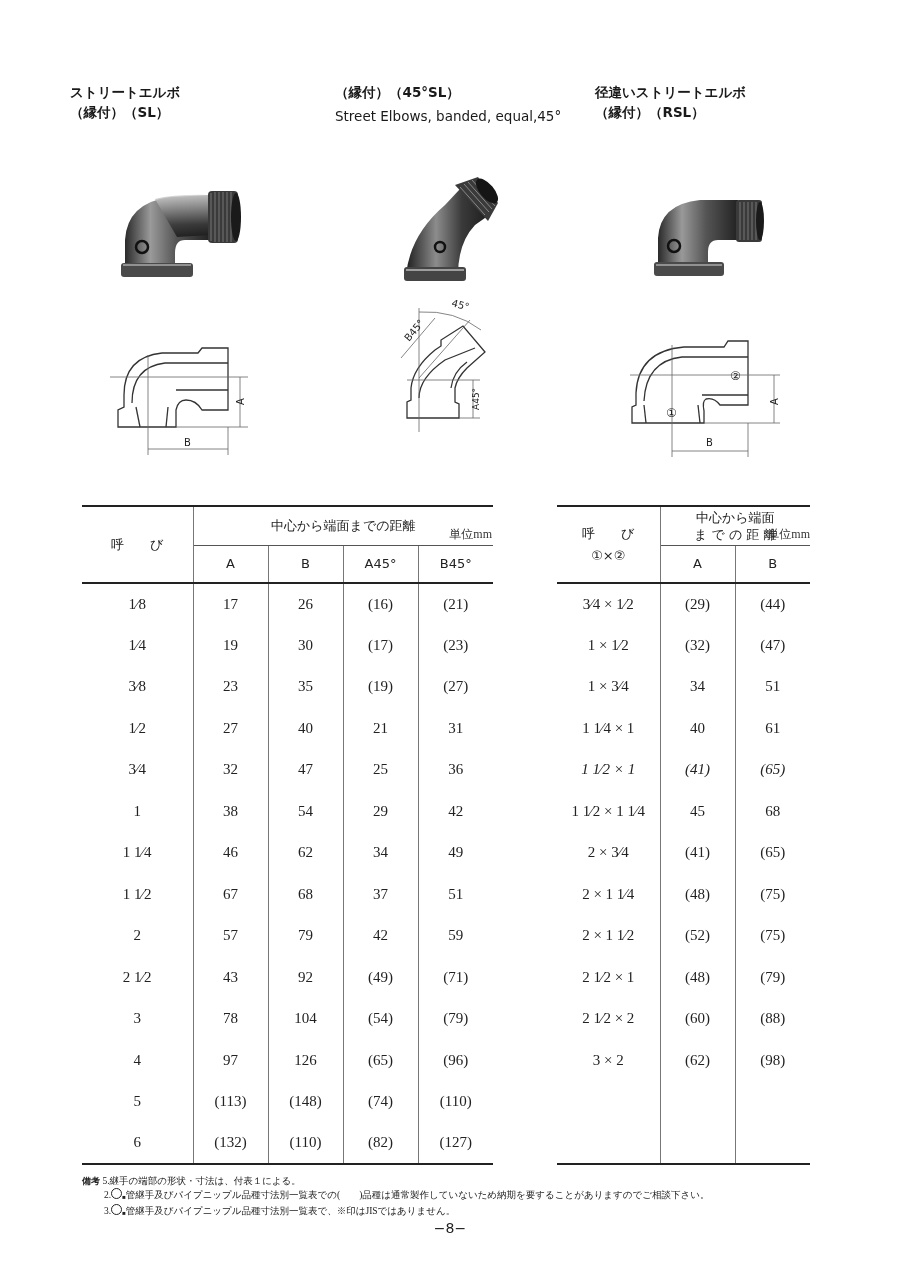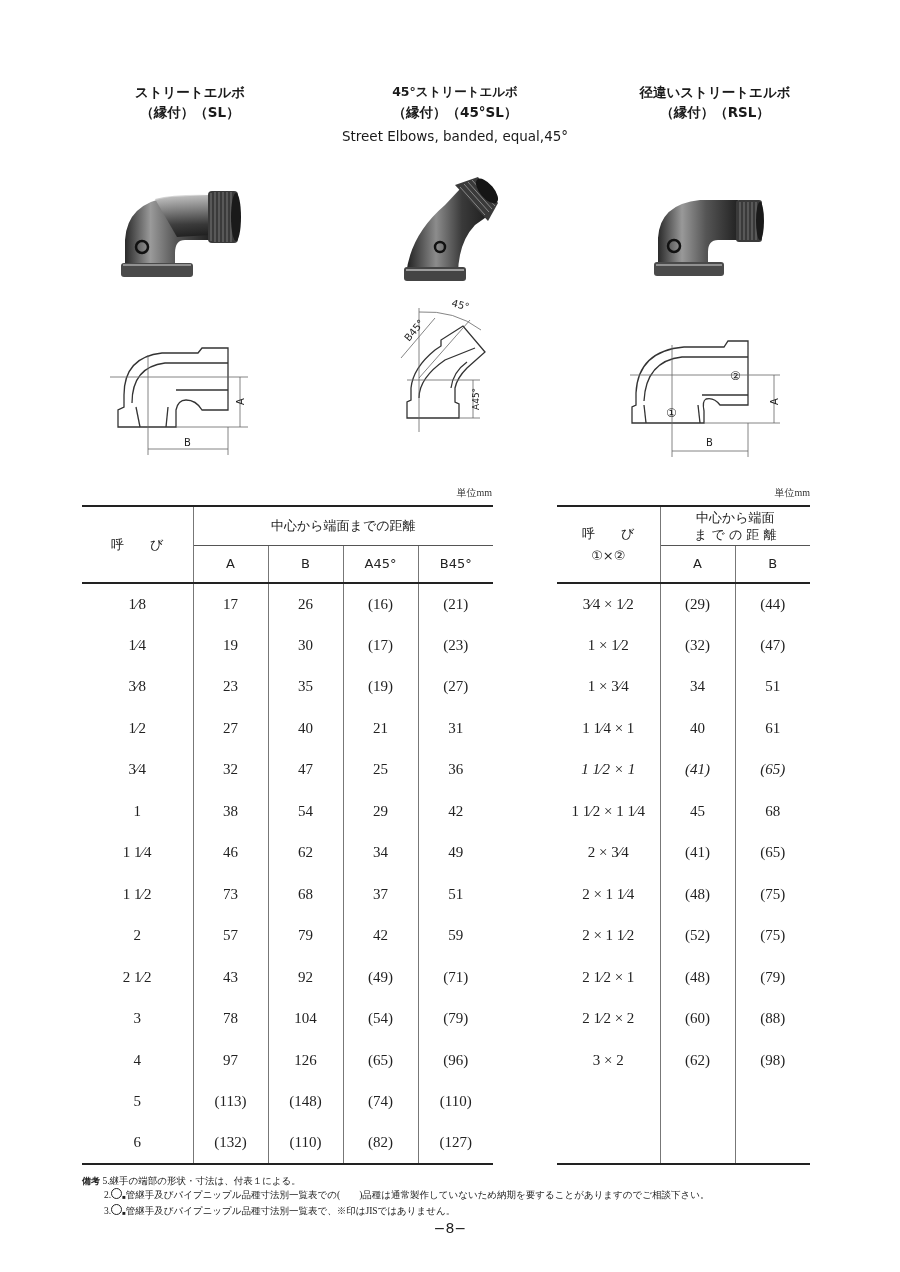--- a/index.html
+++ b/index.html
@@ -1,22 +1,22 @@
 <!DOCTYPE html>
 <html><head>
 <meta charset="utf-8">
 <style>
   html, body { margin: 0; padding: 0; background: #ffffff; }
   body { width: 900px; height: 1272px; position: relative; overflow: hidden;
          font-family: "DejaVu Sans", sans-serif; color: #222; }
   .abs { position: absolute; }
-  .title { text-align: center; font-size: 13.5px; line-height: 20px; color: #1a1a1a; }
+  .title { font-size: 13.5px; line-height: 20px; color: #1a1a1a; }
   .title .jp { font-weight: bold; }
   .title .en { font-size: 13.5px; margin-top: 4px; font-weight: normal; }
-  .unit { font-family: "Liberation Serif", "DejaVu Serif", serif; font-size: 10px; color: #333; }
+  .unit { font-family: "Liberation Serif", "DejaVu Serif", serif; font-size: 12px; color: #333; margin-top: 40px; }
 
   table.dim { position: absolute; border-collapse: collapse; }
   table.dim th, table.dim td { padding: 0; text-align: center; vertical-align: middle; }
   table.dim th { font-family: "DejaVu Sans", sans-serif; font-weight: normal; font-size: 13px; color: #222; }
   table.dim td { font-family: "Liberation Serif", "DejaVu Serif", serif; font-size: 15px; color: #222; }
   table.dim .v { border-left: 1.5px solid #777; }
   table.dim thead tr.top th { border-top: 2px solid #222; }
   table.dim thead tr.sub th { border-top: 1px solid #555; }
   table.dim tbody tr:first-child td { border-top: 2px solid #222; }
   table.dim tbody tr:last-child td { border-bottom: 2px solid #222; }
@@ -28,21 +28,20 @@
   .nkj-sub { font-size: 6px; vertical-align: -1px; }
 </style>
 </head>
 <body>
 
 <div class="abs title" style="left:70px; top:82px; width:240px;">
   <div class="jp">ストリートエルボ</div>
   <div class="jp">（縁付）（SL）</div>
 </div>
 <div class="abs title" style="left:335px; top:82px; width:240px;">
-  <div class="jp" style="font-size:12.5px;">45°ストリートエルボ</div>
   <div class="jp">（縁付）（45°SL）</div>
   <div class="en">Street Elbows, banded, equal,45°</div>
 </div>
 <div class="abs title" style="left:595px; top:82px; width:240px;">
   <div class="jp">径違いストリートエルボ</div>
   <div class="jp">（縁付）（RSL）</div>
 </div>
 
 <svg class="abs" style="left:115px; top:185px;" width="135" height="95" viewBox="0 0 135 95">
   <defs>
@@ -247,21 +246,21 @@
       </tr>
       <tr style="height: 41.5px;">
         <td>1 1⁄4</td>
         <td class="v">46</td>
         <td class="v">62</td>
         <td class="v">34</td>
         <td class="v">49</td>
       </tr>
       <tr style="height: 41.5px;">
         <td>1 1⁄2</td>
-        <td class="v">73</td>
+        <td class="v">67</td>
         <td class="v">68</td>
         <td class="v">37</td>
         <td class="v">51</td>
       </tr>
       <tr style="height: 41.5px;">
         <td>2</td>
         <td class="v">57</td>
         <td class="v">79</td>
         <td class="v">42</td>
         <td class="v">59</td>

